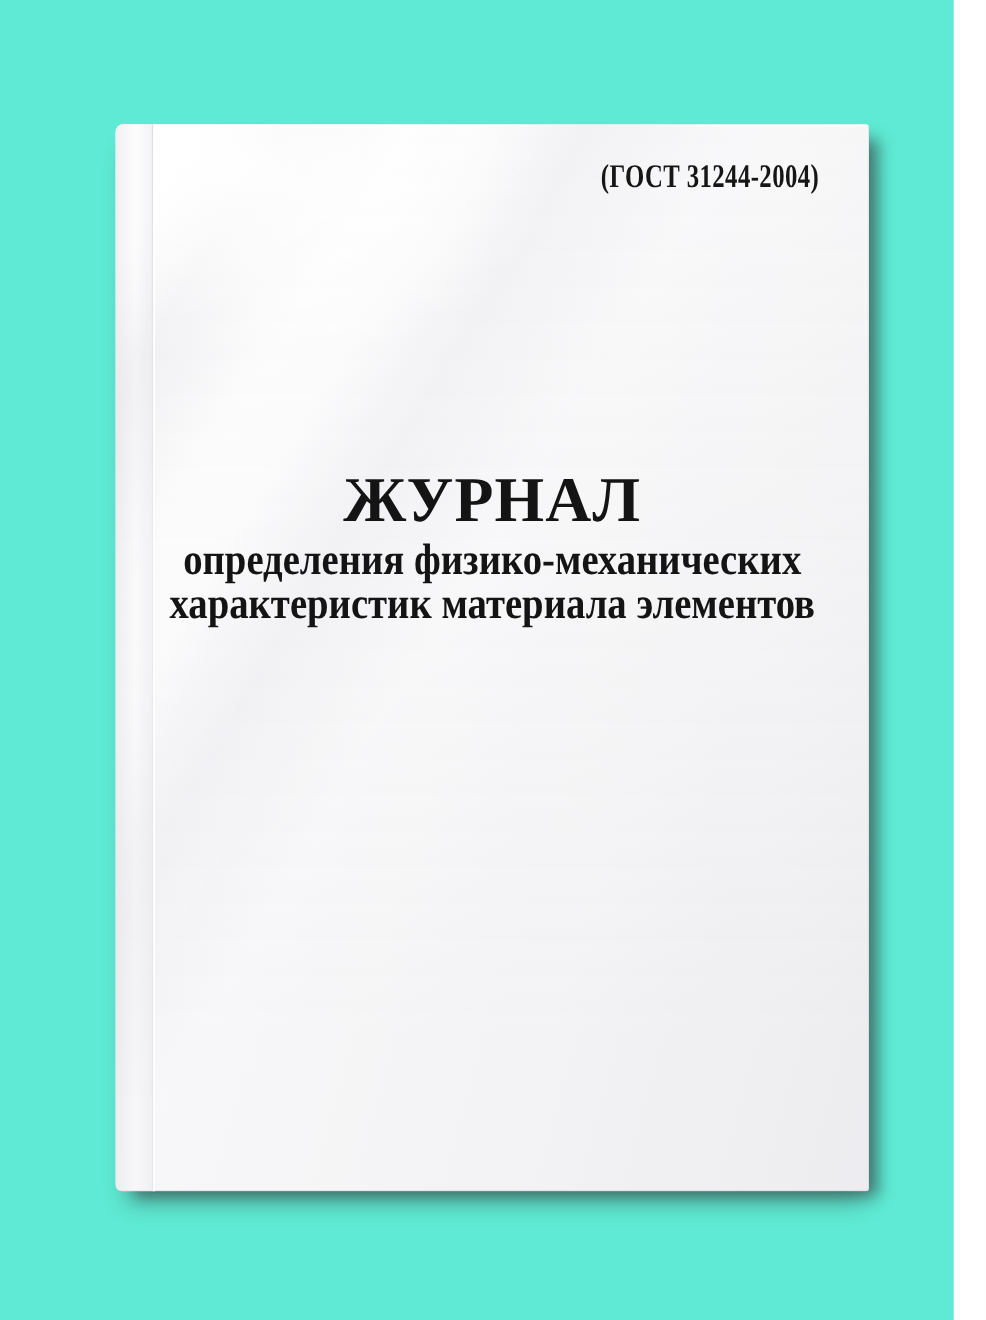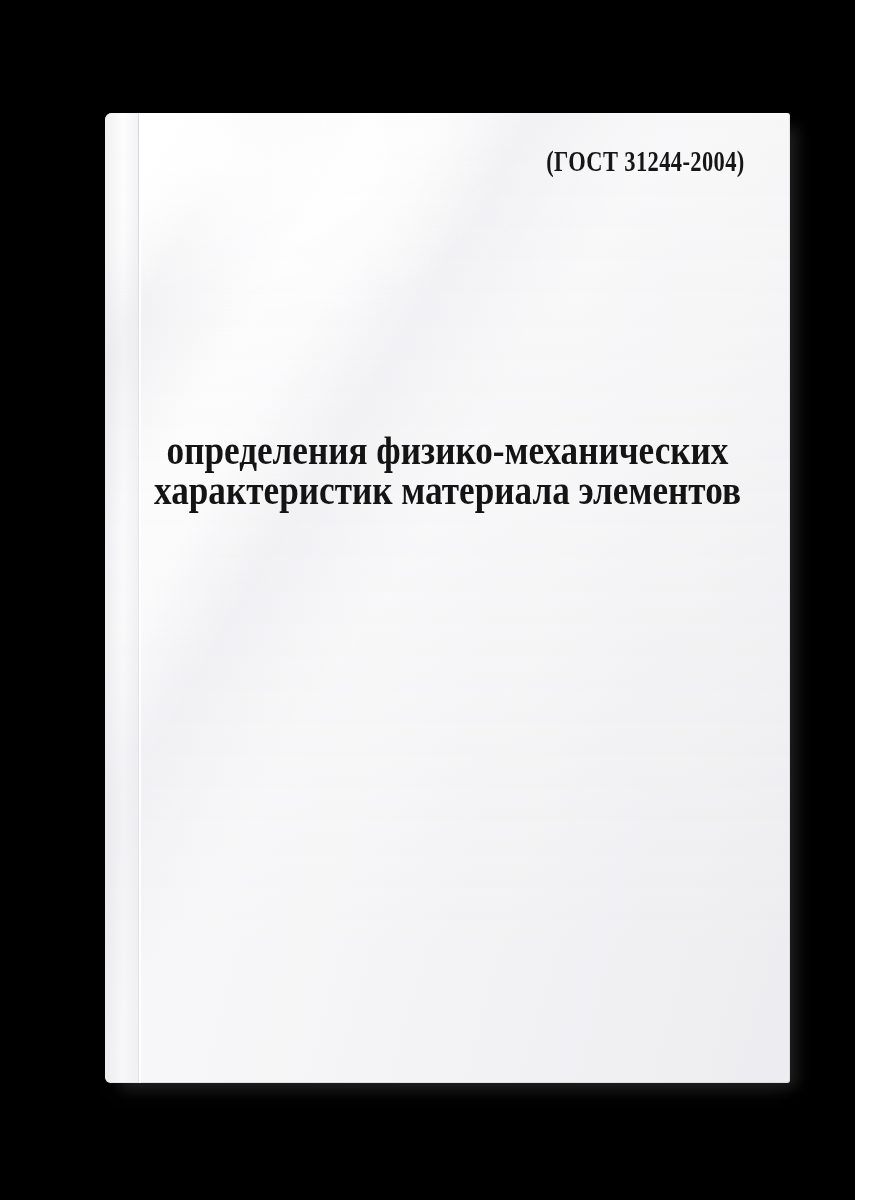--- a/index.html
+++ b/index.html
@@ -4,23 +4,24 @@
 <style>
   html, body {
     margin: 0;
     padding: 0;
     background: #ffffff;
   }
   .stage {
     position: relative;
     width: 855px;
     height: 1200px;
-    background: #000000;
+    background: #5eead4;
     overflow: hidden;
     font-family: "Liberation Serif", "DejaVu Serif", serif;
+    padding-left: 12px;
   }
   
   .book {
     position: absolute;
     left: 105px;
     top: 113px;
     width: 685px;
     height: 970px;
     background:
       linear-gradient(105deg, rgba(255,255,255,0.96) 0%, rgba(250,250,251,0.92) 38%, rgba(236,236,239,0.92) 100%),
@@ -116,19 +117,20 @@
 <div class="stage">
   <div class="book">
     <div class="cover-sheen"></div>
     <div class="spine-shade"></div>
     <div class="spine-crease"></div>
     <div class="spine-crease-highlight"></div>
 
     <div class="gost">(ГОСТ 31244-2004)</div>
 
     <div class="title-block">
+      <div class="title">ЖУРНАЛ</div>
       <div class="subtitle">
         <div>определения физико-механических</div>
         <div>характеристик материала элементов</div>
       </div>
     </div>
   </div>
 </div>
 
 </body></html>

